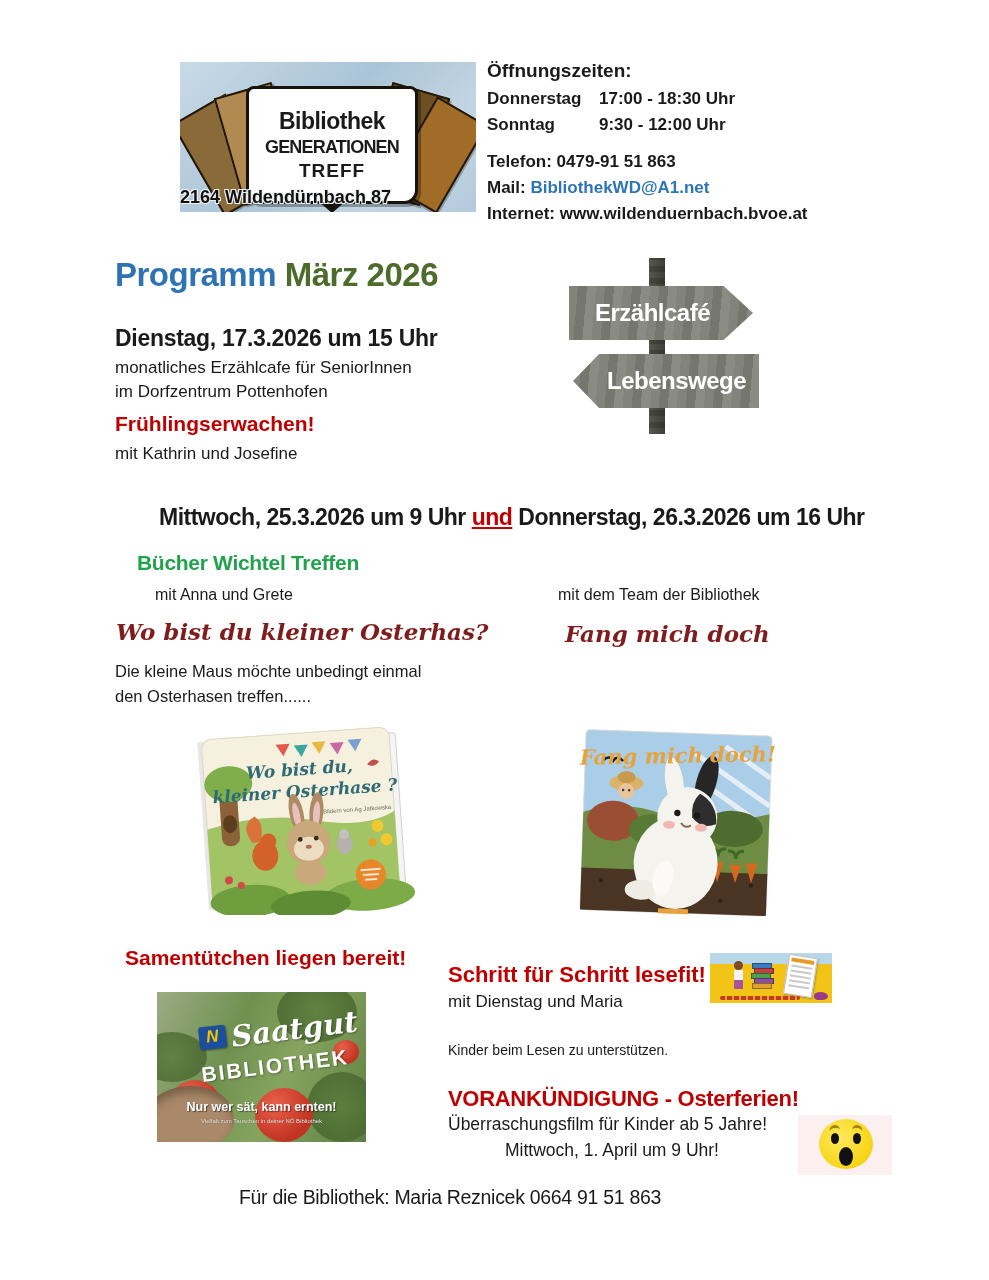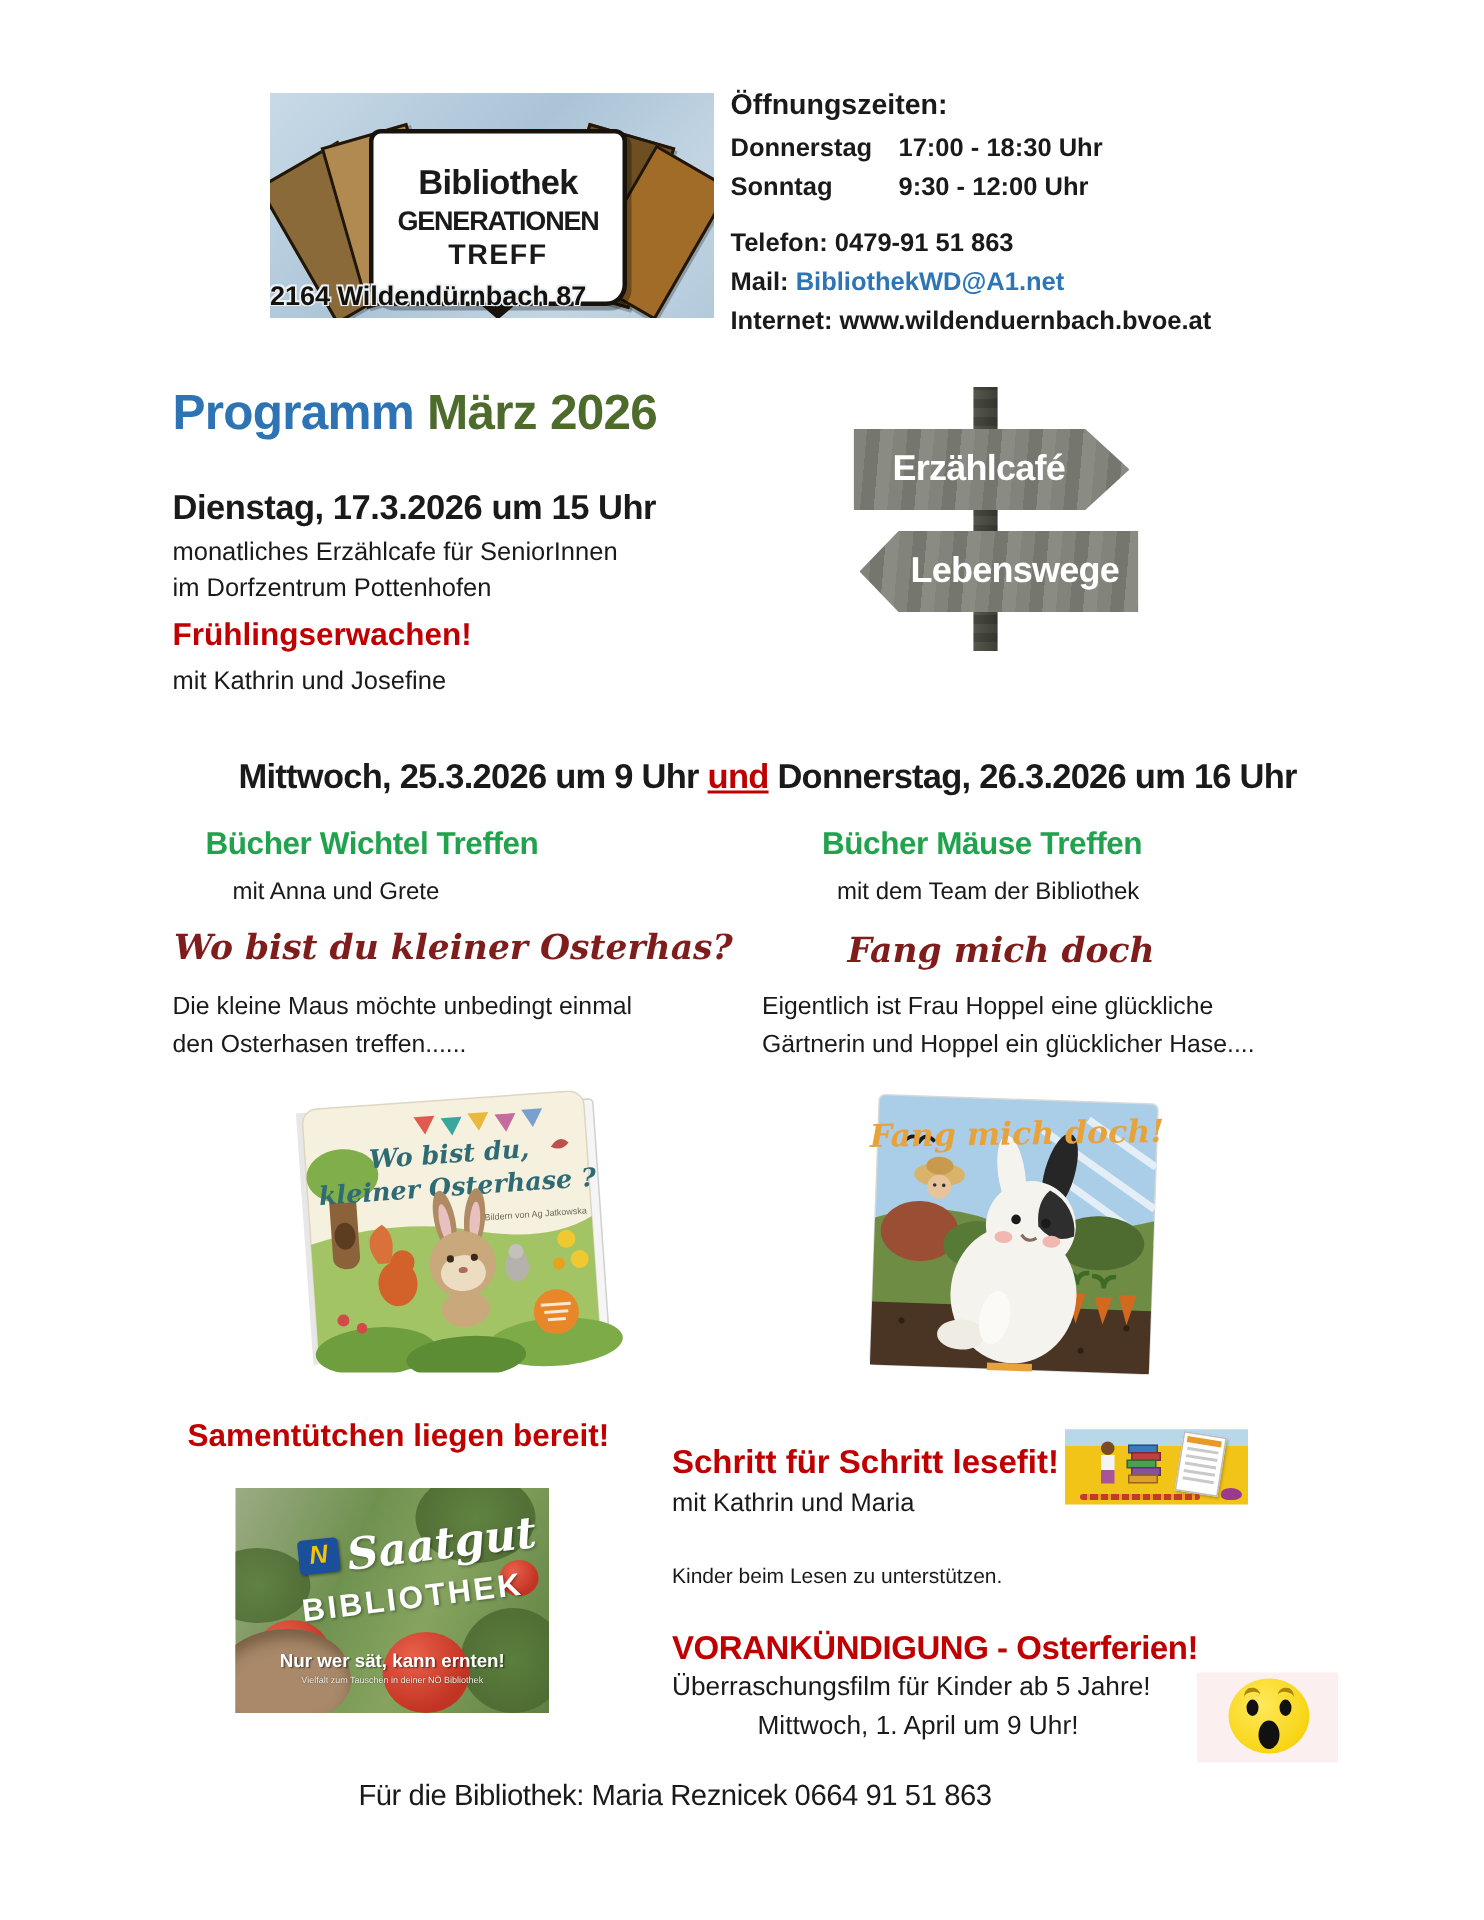--- a/index.html
+++ b/index.html
@@ -189,32 +189,27 @@
     <div class="sp-arrow sp-a2">
       <span>Lebenswege</span>
     </div>
   </div>
 
   <div class="e2-head">
     <span>Mittwoch, 25.3.2026 um 9 Uhr </span><span class="e2-und">und</span><span> Donnerstag, 26.3.2026 um 16 Uhr</span>
   </div>
 
   <div class="col-title ct-l">Bücher Wichtel Treffen</div>
-  <div class="col-title ct-r">Bücher Mäuse Treffen</div>
   <div class="col-with cw-l">mit Anna und Grete</div>
   <div class="col-with cw-r">mit dem Team der Bibliothek</div>
   <div class="script-title st-l">Wo bist du kleiner Osterhas?</div>
   <div class="script-title st-r">Fang mich doch</div>
   <div class="col-desc cd-l">
     <div>Die kleine Maus möchte unbedingt einmal</div>
     <div>den Osterhasen treffen......</div>
-  </div>
-  <div class="col-desc cd-r">
-    <div>Eigentlich ist Frau Hoppel eine glückliche</div>
-    <div>Gärtnerin und Hoppel ein glücklicher Hase....</div>
   </div>
 
   <div class="book-left">
     <svg width="238" height="188" viewBox="0 0 238 188">
       <g transform="rotate(-4 119 94)">
         <rect x="18" y="8" width="8" height="168" fill="#e7e7e7"></rect>
         <rect x="206" y="12" width="10" height="160" rx="3" fill="#f5f5f5" stroke="#d0d0d0"></rect>
         <rect x="22" y="6" width="188" height="170" rx="10" fill="#f6f1df" stroke="#dcd6c2"></rect>
         <path d="M22 96 Q80 82 130 94 T210 90 L210 166 Q210 176 200 176 L32 176 Q22 176 22 166 Z" fill="#a3c465"></path>
         <ellipse cx="60" cy="170" rx="40" ry="16" fill="#6f9e3e"></ellipse>
@@ -342,21 +337,21 @@
       <i class="top"></i>
         <i></i>
         <i></i>
         <i></i>
         <i></i>
         <i></i>
     </div>
     <div class="lfi-caption"></div>
     <div class="lfi-doodle"></div>
   </div>
-  <div class="lf-l1">mit Kathrin und Maria</div>
+  <div class="lf-l1">mit Dienstag und Maria</div>
   <div class="lf-l3">Kinder beim Lesen zu unterstützen.</div>
 
   <div class="ann-head">VORANKÜNDIGUNG - Osterferien!</div>
   <div class="ann-l1">Überraschungsfilm für Kinder ab 5 Jahre!</div>
   <div class="ann-l2">Mittwoch, 1. April um 9 Uhr!</div>
   <div class="emoji-box">
     <div class="emoji-face">
       <div class="emoji-brow" style="left:10px;transform:rotate(-8deg);"></div>
       <div class="emoji-brow" style="right:10px;transform:rotate(8deg);"></div>
       <div class="emoji-eye" style="left:12px;"></div>

